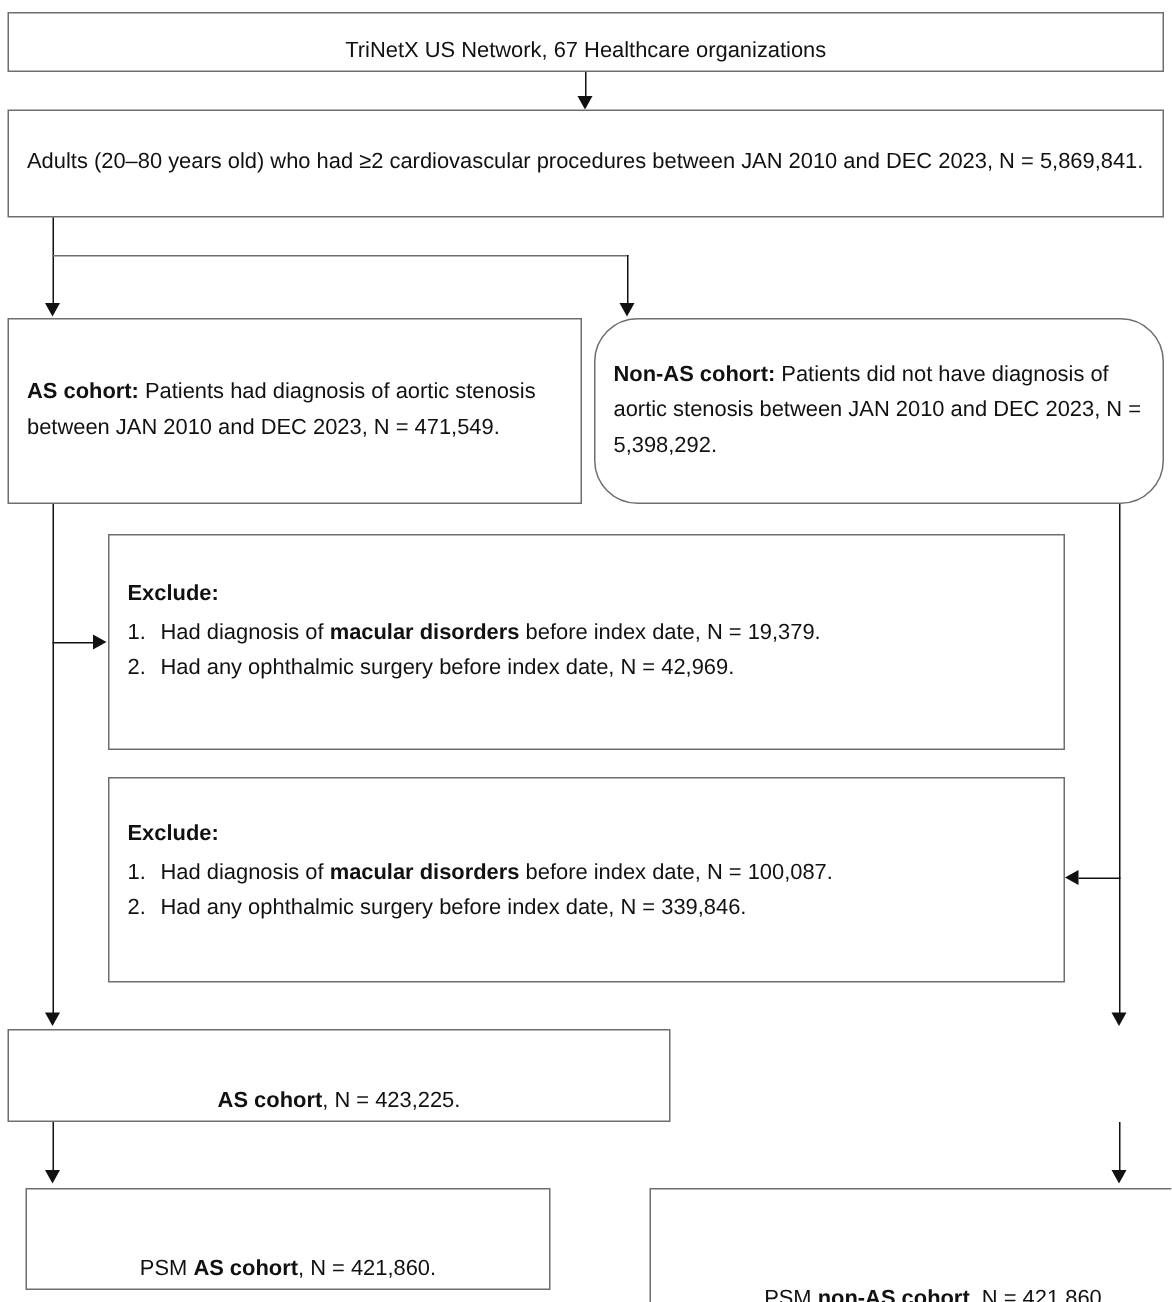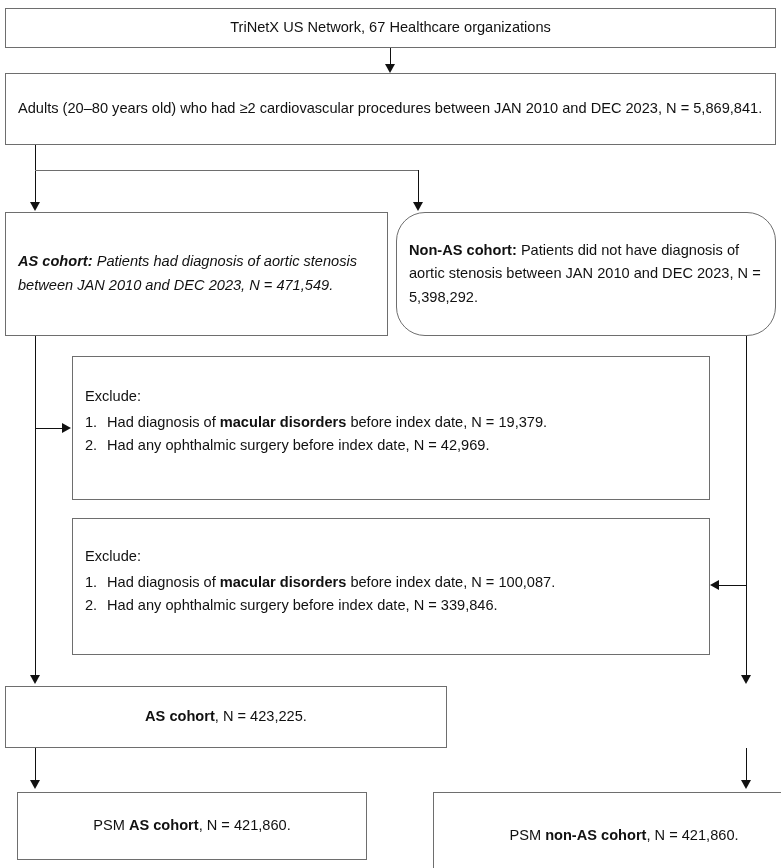--- a/index.html
+++ b/index.html
@@ -26,21 +26,21 @@
     background: #ffffff;
     font-size: 14.6px;
     line-height: 1.62;
     color: #111111;
   }
   .box .inner {
     padding: 0 12px;
   }
   .center-box {
     display: flex;
-    align-items: center;
+    align-items: flex-end;
     justify-content: center;
     text-align: center;
   }
   .left-box {
     display: flex;
     align-items: center;
     justify-content: flex-start;
     text-align: left;
   }
   b, .b {
@@ -80,20 +80,21 @@
     position: absolute;
     width: 0;
     height: 0;
     border-top: 5.5px solid transparent;
     border-bottom: 5.5px solid transparent;
     border-right: 9px solid #111111;
   }
   
   .excl-title {
     margin: 0 0 2px 0;
+    font-weight: bold;
   }
   .excl-list {
     margin: 0;
     padding: 0;
     list-style: none;
   }
   .excl-list li {
     display: flex;
     gap: 9px;
   }
@@ -117,21 +118,21 @@
   <div class="box left-box" style="left:5px; top:73px; width:771px; height:72px;">
     <span class="inner">Adults (20–80 years old) who had ≥2 cardiovascular procedures between JAN 2010 and DEC 2023, N = 5,869,841.</span>
   </div>
 
   <div class="vline" style="left:35px; top:145px; height:60px;"></div>
   <div class="hline thin" style="left:35px; top:170px; width:384px;"></div>
   <div class="vline" style="left:418px; top:170px; height:35px;"></div>
   <div class="arrow-down" style="left:30px; top:202px;"></div>
   <div class="arrow-down" style="left:413px; top:202px;"></div>
 
-  <div class="box left-box" style="left:5px; top:212px; width:383px; height:124px;font-style:italic;">
+  <div class="box left-box" style="left:5px; top:212px; width:383px; height:124px;">
     <span class="inner">
       <b>AS cohort:</b><span> Patients had diagnosis of aortic stenosis between JAN 2010 and DEC 2023, N = 471,549.</span>
     </span>
   </div>
 
   <div class="box left-box" style="left:396px; top:212px; width:380px; height:124px;border-radius:29px;">
     <span class="inner">
       <b>Non-AS cohort:</b><span> Patients did not have diagnosis of aortic stenosis between JAN 2010 and DEC 2023, N = 5,398,292.</span>
     </span>
   </div>

